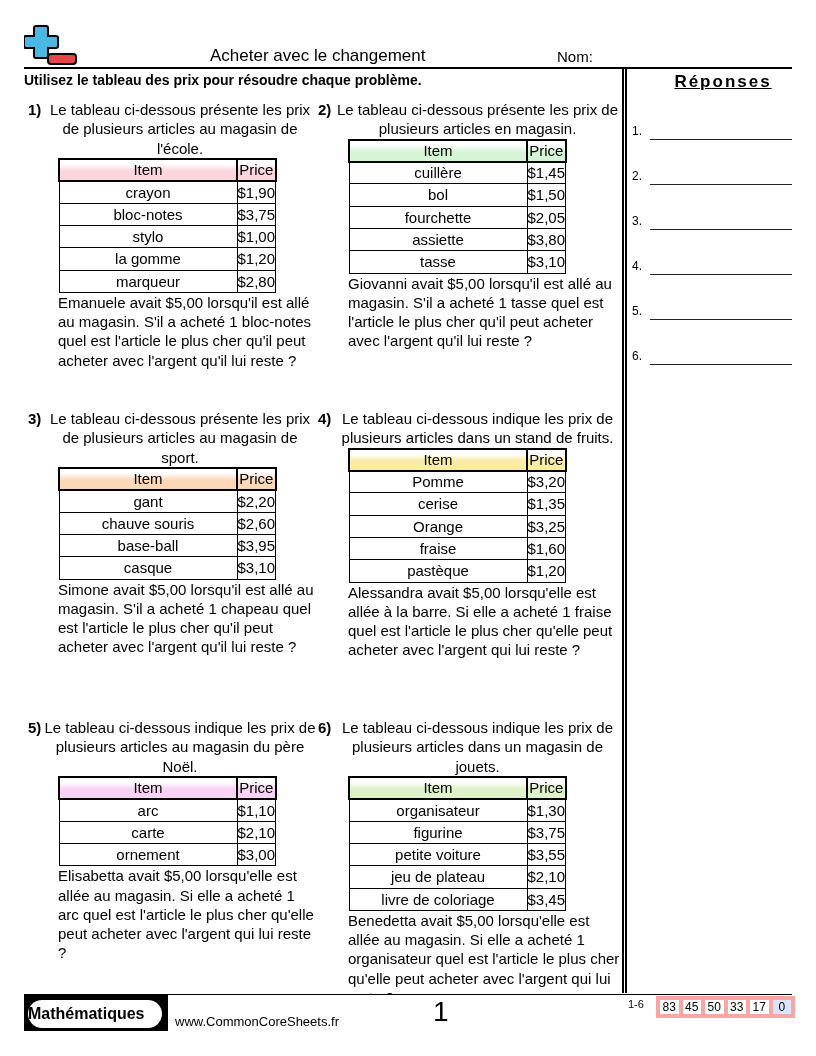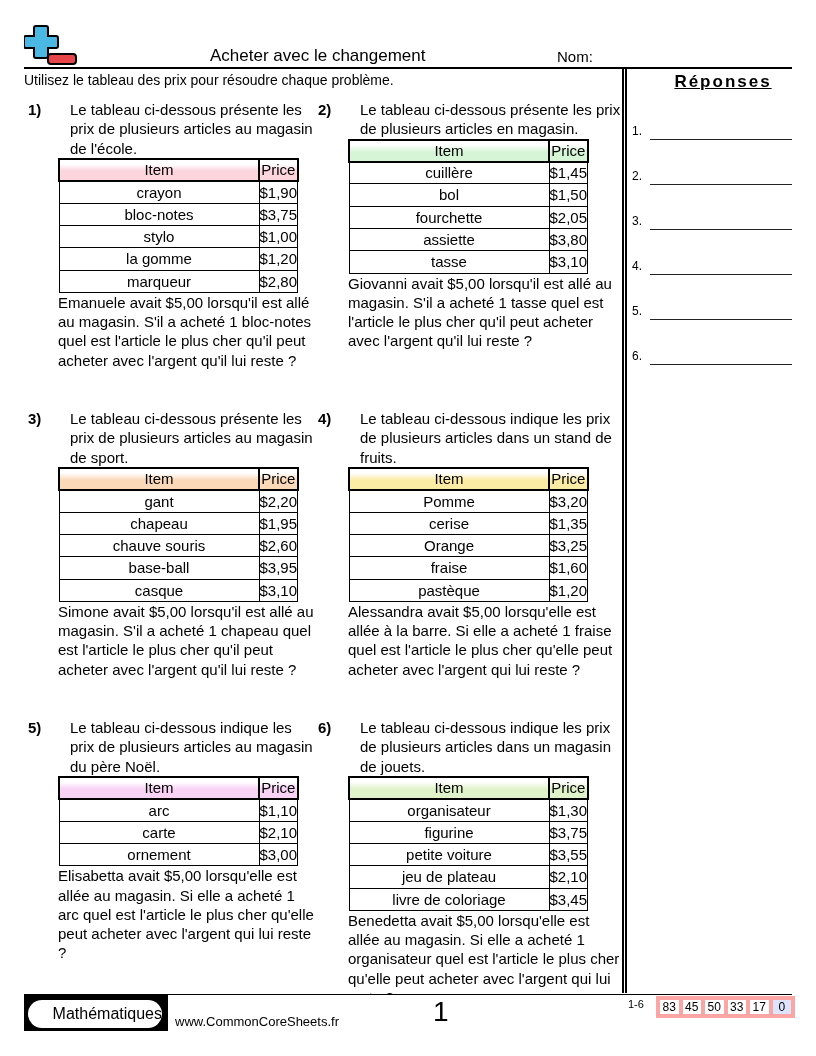--- a/index.html
+++ b/index.html
@@ -3,53 +3,53 @@
 <meta charset="utf-8">
 <style>
   * { box-sizing: border-box; margin: 0; padding: 0; }
   html, body { width: 816px; height: 1056px; background: #fff; overflow: hidden; }
   body { position: relative; font-family: "Liberation Sans", sans-serif; color: #000; }
 
   .logo { position: absolute; left: 24px; top: 24px; width: 56px; height: 44px; }
   .title { position: absolute; left: 210px; top: 46px; font-size: 17px; text-align: center; }
   .nom { position: absolute; left: 557px; top: 48px; font-size: 15px; }
   .top-rule { position: absolute; left: 24px; top: 67px; width: 768px; height: 2px; background: #000; }
-  .instructions { position: absolute; left: 24px; top: 72px; font-size: 14px; font-weight: normal; }
+  .instructions { position: absolute; left: 24px; top: 72px; font-size: 14px; font-weight: bold; }
 
   .vdiv { position: absolute; left: 622px; top: 69px; width: 5px; height: 924px;
           border-left: 2px solid #000; border-right: 2px solid #000; }
 
   .answers-title { position: absolute; left: 628px; top: 72px; width: 190px; text-align: center;
                    font-size: 17px; font-weight: bold; letter-spacing: 2px; text-decoration: underline; }
   .answer-row { position: absolute; left: 632px; width: 160px; height: 20px; font-size: 12px; }
   .answer-row .num { position: absolute; left: 0; top: 4px; }
   .answer-row .line { position: absolute; left: 18px; right: 0; bottom: 0; height: 1px; background: #222; }
 
   .problem { position: absolute; width: 290px; font-size: 15px; line-height: 19.3px; }
   .problem .pnum { position: absolute; left: 0; top: 0; font-weight: bold; }
-  .problem .ptext { margin-left: 42px; }
+  .problem .ptext { margin-left: 14px; text-align: center; }
   .problem table { margin-left: 30px; border-collapse: collapse; font-size: 15px; }
   .problem td, .problem th { border: 1px solid #000; text-align: center; height: 22.3px; font-weight: normal; padding: 0; }
   .problem th { border: 2px solid #000; height: 22px; }
-  .problem .c1 { width: 200px; }
+  .problem .c1 { width: 178px; }
   .problem .c2 { width: 38px; }
   .problem .story { margin-left: 30px; }
 
   .h-pink th   { background: linear-gradient(#fff 0%, #fff 20%, #fcd5dd 55%, #fcd5dd 100%); }
   .h-green th  { background: linear-gradient(#fff 0%, #fff 20%, #d6f5d6 55%, #d6f5d6 100%); }
   .h-orange th { background: linear-gradient(#fff 0%, #fff 20%, #fbd9b8 55%, #fbd9b8 100%); }
   .h-yellow th { background: linear-gradient(#fff 0%, #fff 20%, #fbeca5 55%, #fbeca5 100%); }
   .h-magenta th{ background: linear-gradient(#fff 0%, #fff 20%, #f8d3f5 55%, #f8d3f5 100%); }
   .h-lime th   { background: linear-gradient(#fff 0%, #fff 20%, #e0f2c9 55%, #e0f2c9 100%); }
 
   .clip-bottom { position: absolute; left: 0; top: 994px; width: 816px; height: 62px; background: #fff; }
   .bottom-rule { position: absolute; left: 24px; top: 994px; width: 768px; height: 1px; background: #000; }
   .footer-badge { position: absolute; left: 24px; top: 995px; width: 144px; height: 36px; background: #000; }
   .footer-pill { position: absolute; left: 28px; top: 1000px; width: 134px; height: 28px; background: #fff;
-                 border-radius: 14px; font-weight: normal; font-size: 16px; text-align: right; line-height: 28px; }
+                 border-radius: 14px; font-weight: bold; font-size: 16px; text-align: left; line-height: 28px; }
   .footer-url { position: absolute; left: 175px; top: 1014px; font-size: 13px; }
   .page-num { position: absolute; left: 433px; top: 996px; font-size: 28px; }
 
   .score-label { position: absolute; left: 628px; top: 998px; font-size: 11px; }
   .score-table { position: absolute; left: 656px; top: 996px; border-collapse: collapse; font-size: 12px; }
   .score-table td { border: 4px solid #fca5a5; width: 22.5px; height: 18px; text-align: center; padding: 0; }
   .score-table td.last { background: #dde3fb; }
 </style>
 </head>
 <body>
@@ -164,24 +164,20 @@
     <div class="ptext">Le tableau ci-dessous présente les prix de plusieurs articles au magasin de sport.</div>
     <table class="h-orange">
       <tbody>
         <tr>
         <th class="c1">Item</th>
         <th class="c2">Price</th>
       </tr>
         <tr>
       <td class="c1">gant</td>
       <td class="c2">$2,20</td>
-        </tr>
-        <tr>
-      <td class="c1">chapeau</td>
-      <td class="c2">$1,95</td>
         </tr>
         <tr>
       <td class="c1">chauve souris</td>
       <td class="c2">$2,60</td>
         </tr>
         <tr>
       <td class="c1">base-ball</td>
       <td class="c2">$3,95</td>
         </tr>
         <tr>

